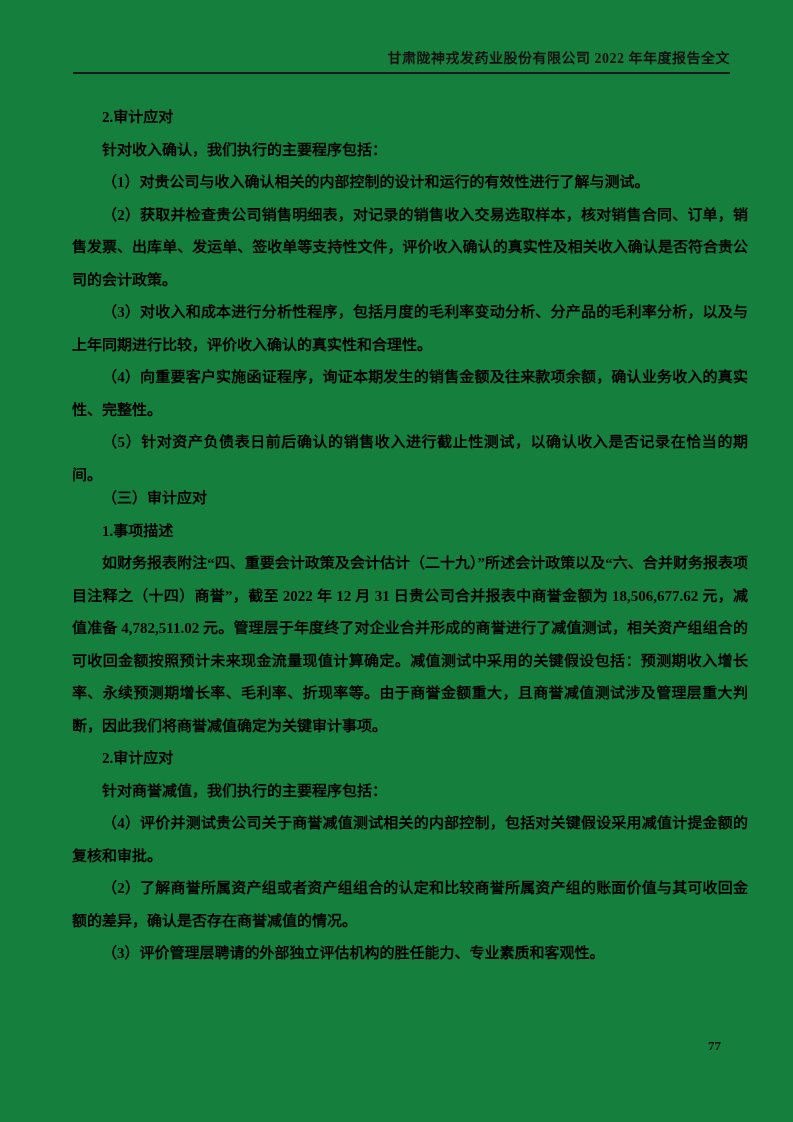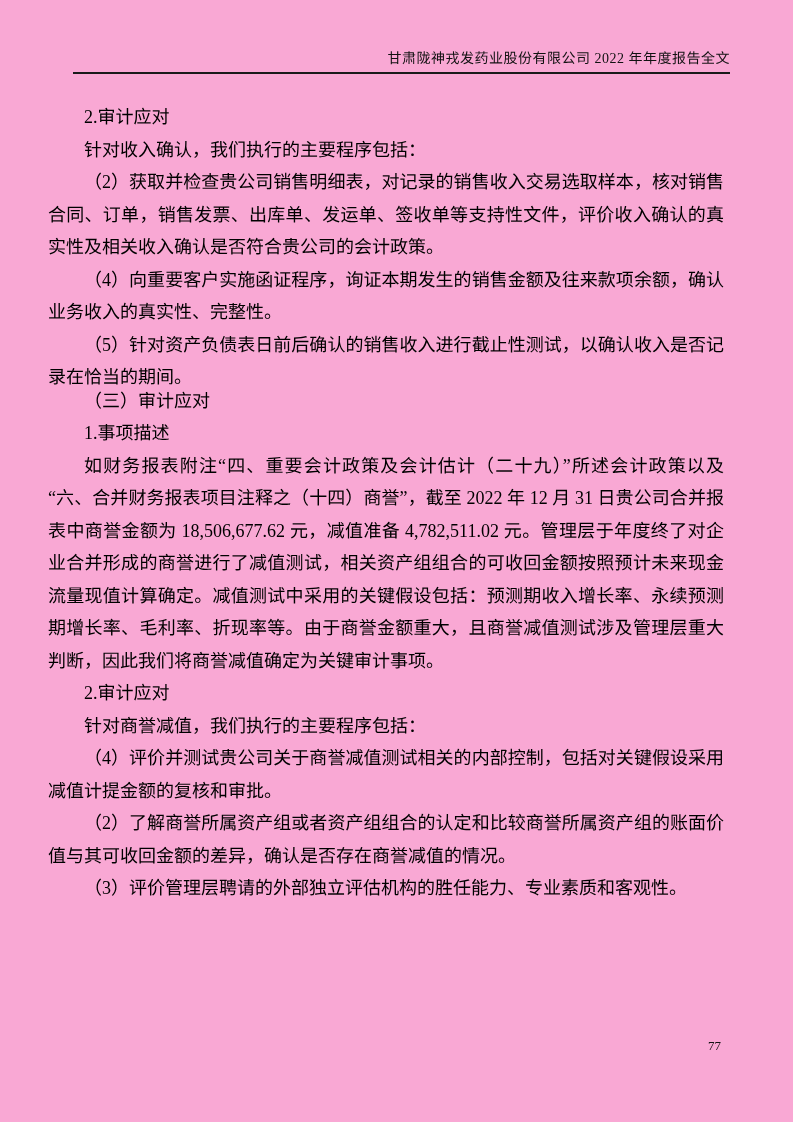--- a/index.html
+++ b/index.html
@@ -6,23 +6,24 @@
   * { margin: 0; padding: 0; box-sizing: border-box; }
   html, body { background: #ffffff; }
   body {
     font-family: "Liberation Serif", "DejaVu Serif", serif;
     color: #000000;
   }
   .page {
     position: relative;
     width: 793px;
     height: 1122px;
-    background: #f9a8d4;
+    background: #15803d;
     overflow: hidden;
     margin: 0 auto;
+    font-weight: bold;
   }
   .page-header {
     position: absolute;
     top: 50px;
     left: 73px;
     right: 63px;
   }
   .header-title {
     display: block;
     text-align: right;
@@ -34,23 +35,23 @@
     white-space: nowrap;
   }
   .header-rule {
     border: 0;
     border-top: 2px solid #1a1a1a;
     height: 0;
   }
   .doc-body {
     position: absolute;
     top: 101px;
-    left: 48px;
+    left: 72px;
     width: 676px;
-    font-size: 18px;
+    font-size: 15px;
     line-height: 32.5px;
     text-align: justify;
     text-justify: inter-ideograph;
     color: #000000;
   }
   .doc-body p {
     text-indent: 2em;
     margin: 0;
     word-break: break-all;
   }
@@ -72,21 +73,23 @@
 <div class="page">
 
   <div class="page-header">
     <span class="header-title">甘肃陇神戎发药业股份有限公司 2022 年年度报告全文</span>
     <hr class="header-rule">
   </div>
 
   <div class="doc-body">
     <p>2.审计应对</p>
     <p>针对收入确认，我们执行的主要程序包括：</p>
+    <p>（1）对贵公司与收入确认相关的内部控制的设计和运行的有效性进行了解与测试。</p>
     <p>（2）获取并检查贵公司销售明细表，对记录的销售收入交易选取样本，核对销售合同、订单，销售发票、出库单、发运单、签收单等支持性文件，评价收入确认的真实性及相关收入确认是否符合贵公司的会计政策。</p>
+    <p>（3）对收入和成本进行分析性程序，包括月度的毛利率变动分析、分产品的毛利率分析，以及与上年同期进行比较，评价收入确认的真实性和合理性。</p>
     <p>（4）向重要客户实施函证程序，询证本期发生的销售金额及往来款项余额，确认业务收入的真实性、完整性。</p>
     <p>（5）针对资产负债表日前后确认的销售收入进行截止性测试，以确认收入是否记录在恰当的期间。</p>
     <p class="tight-top">（三）审计应对</p>
     <p>1.事项描述</p>
     <p>如财务报表附注“四、重要会计政策及会计估计（二十九）”所述会计政策以及“六、合并财务报表项目注释之（十四）商誉”，截至 2022 年 12 月 31 日贵公司合并报表中商誉金额为 18,506,677.62 元，减值准备 4,782,511.02 元。管理层于年度终了对企业合并形成的商誉进行了减值测试，相关资产组组合的可收回金额按照预计未来现金流量现值计算确定。减值测试中采用的关键假设包括：预测期收入增长率、永续预测期增长率、毛利率、折现率等。由于商誉金额重大，且商誉减值测试涉及管理层重大判断，因此我们将商誉减值确定为关键审计事项。</p>
     <p>2.审计应对</p>
     <p>针对商誉减值，我们执行的主要程序包括：</p>
     <p>（4）评价并测试贵公司关于商誉减值测试相关的内部控制，包括对关键假设采用减值计提金额的复核和审批。</p>
     <p>（2）了解商誉所属资产组或者资产组组合的认定和比较商誉所属资产组的账面价值与其可收回金额的差异，确认是否存在商誉减值的情况。</p>
     <p>（3）评价管理层聘请的外部独立评估机构的胜任能力、专业素质和客观性。</p>

